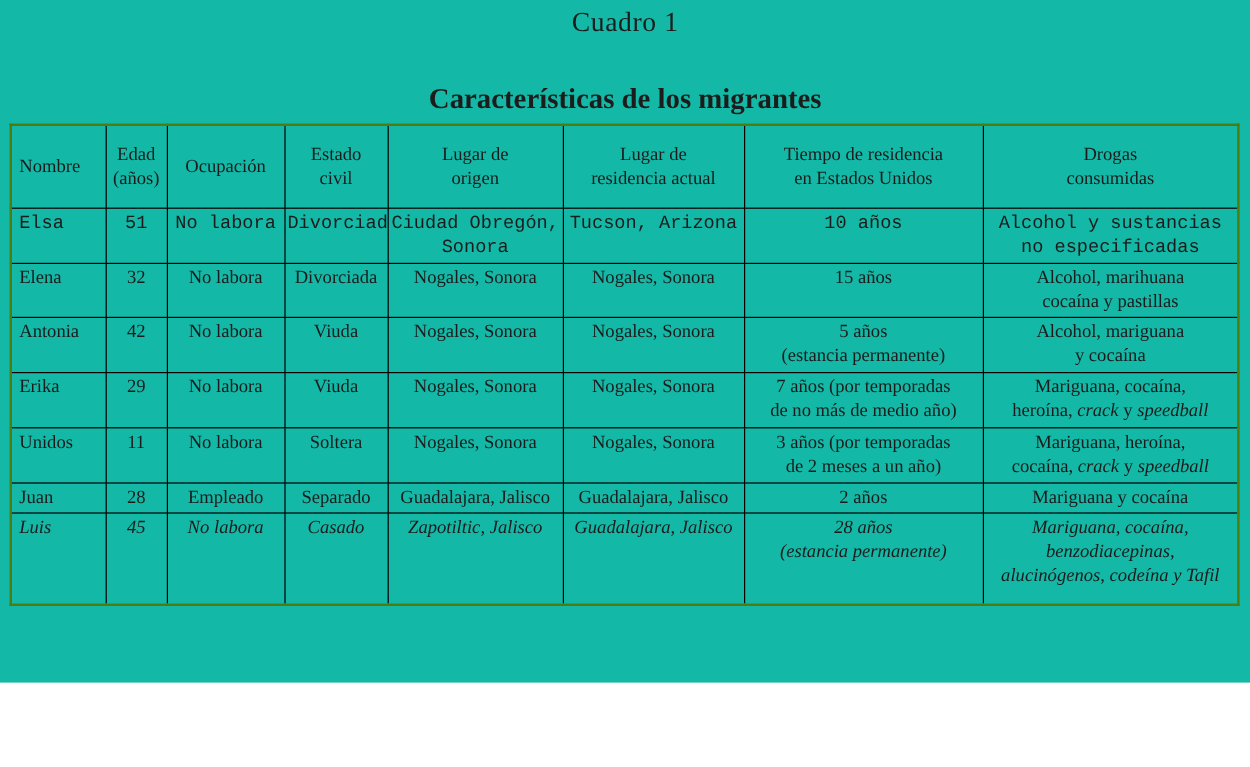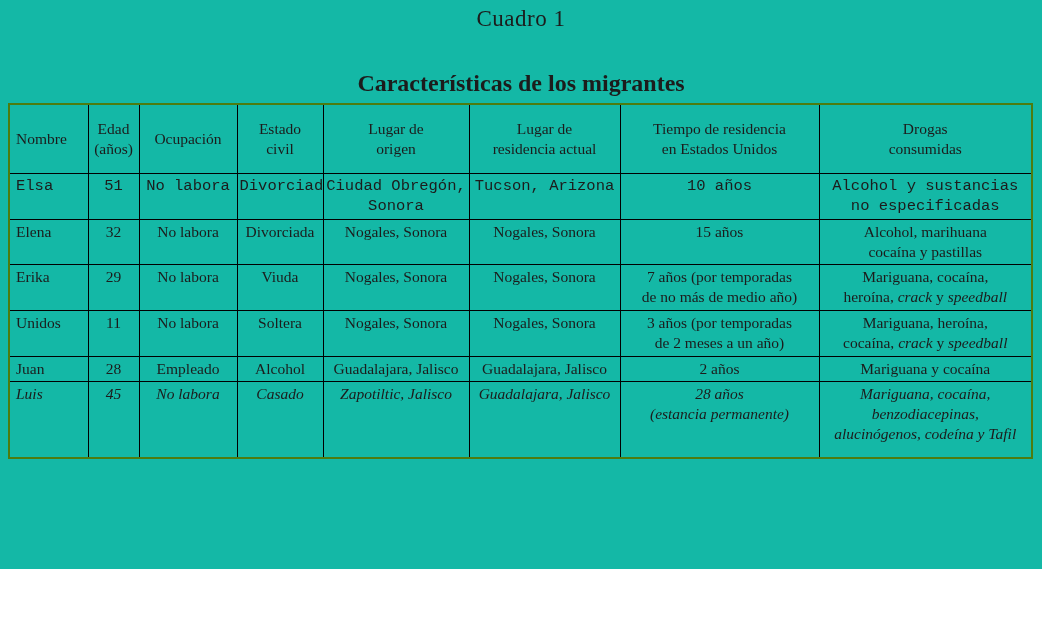--- a/index.html
+++ b/index.html
@@ -144,20 +144,32 @@
         <td class="cell-left">Elena</td>
         <td>32</td>
         <td>No labora</td>
         <td>Divorciada</td>
         <td>Nogales, Sonora</td>
         <td>Nogales, Sonora</td>
         <td>15 años</td>
         <td><span>Alcohol, marihuana
 cocaína y pastillas</span></td>
       </tr>
+      <tr class="r-antonia">
+        <td class="cell-left">Antonia</td>
+        <td>42</td>
+        <td>No labora</td>
+        <td>Viuda</td>
+        <td>Nogales, Sonora</td>
+        <td>Nogales, Sonora</td>
+        <td>5 años
+(estancia permanente)</td>
+        <td><span>Alcohol, mariguana
+y cocaína</span></td>
+      </tr>
       <tr class="r-erika">
         <td class="cell-left">Erika</td>
         <td>29</td>
         <td>No labora</td>
         <td>Viuda</td>
         <td>Nogales, Sonora</td>
         <td>Nogales, Sonora</td>
         <td>7 años (por temporadas
 de no más de medio año)</td>
         <td><span>Mariguana, cocaína,
@@ -172,21 +184,21 @@
         <td>Nogales, Sonora</td>
         <td>3 años (por temporadas
 de 2 meses a un año)</td>
         <td><span>Mariguana, heroína,
 cocaína, </span><em>crack</em><span> y </span><em>speedball</em></td>
       </tr>
       <tr class="r-juan">
         <td class="cell-left">Juan</td>
         <td>28</td>
         <td>Empleado</td>
-        <td>Alcohol</td>
+        <td>Separado</td>
         <td>Guadalajara, Jalisco</td>
         <td>Guadalajara, Jalisco</td>
         <td>2 años</td>
         <td><span>Mariguana y cocaína</span></td>
       </tr>
       <tr class="r-luis">
         <td class="cell-left">Luis</td>
         <td>45</td>
         <td>No labora</td>
         <td>Casado</td>

